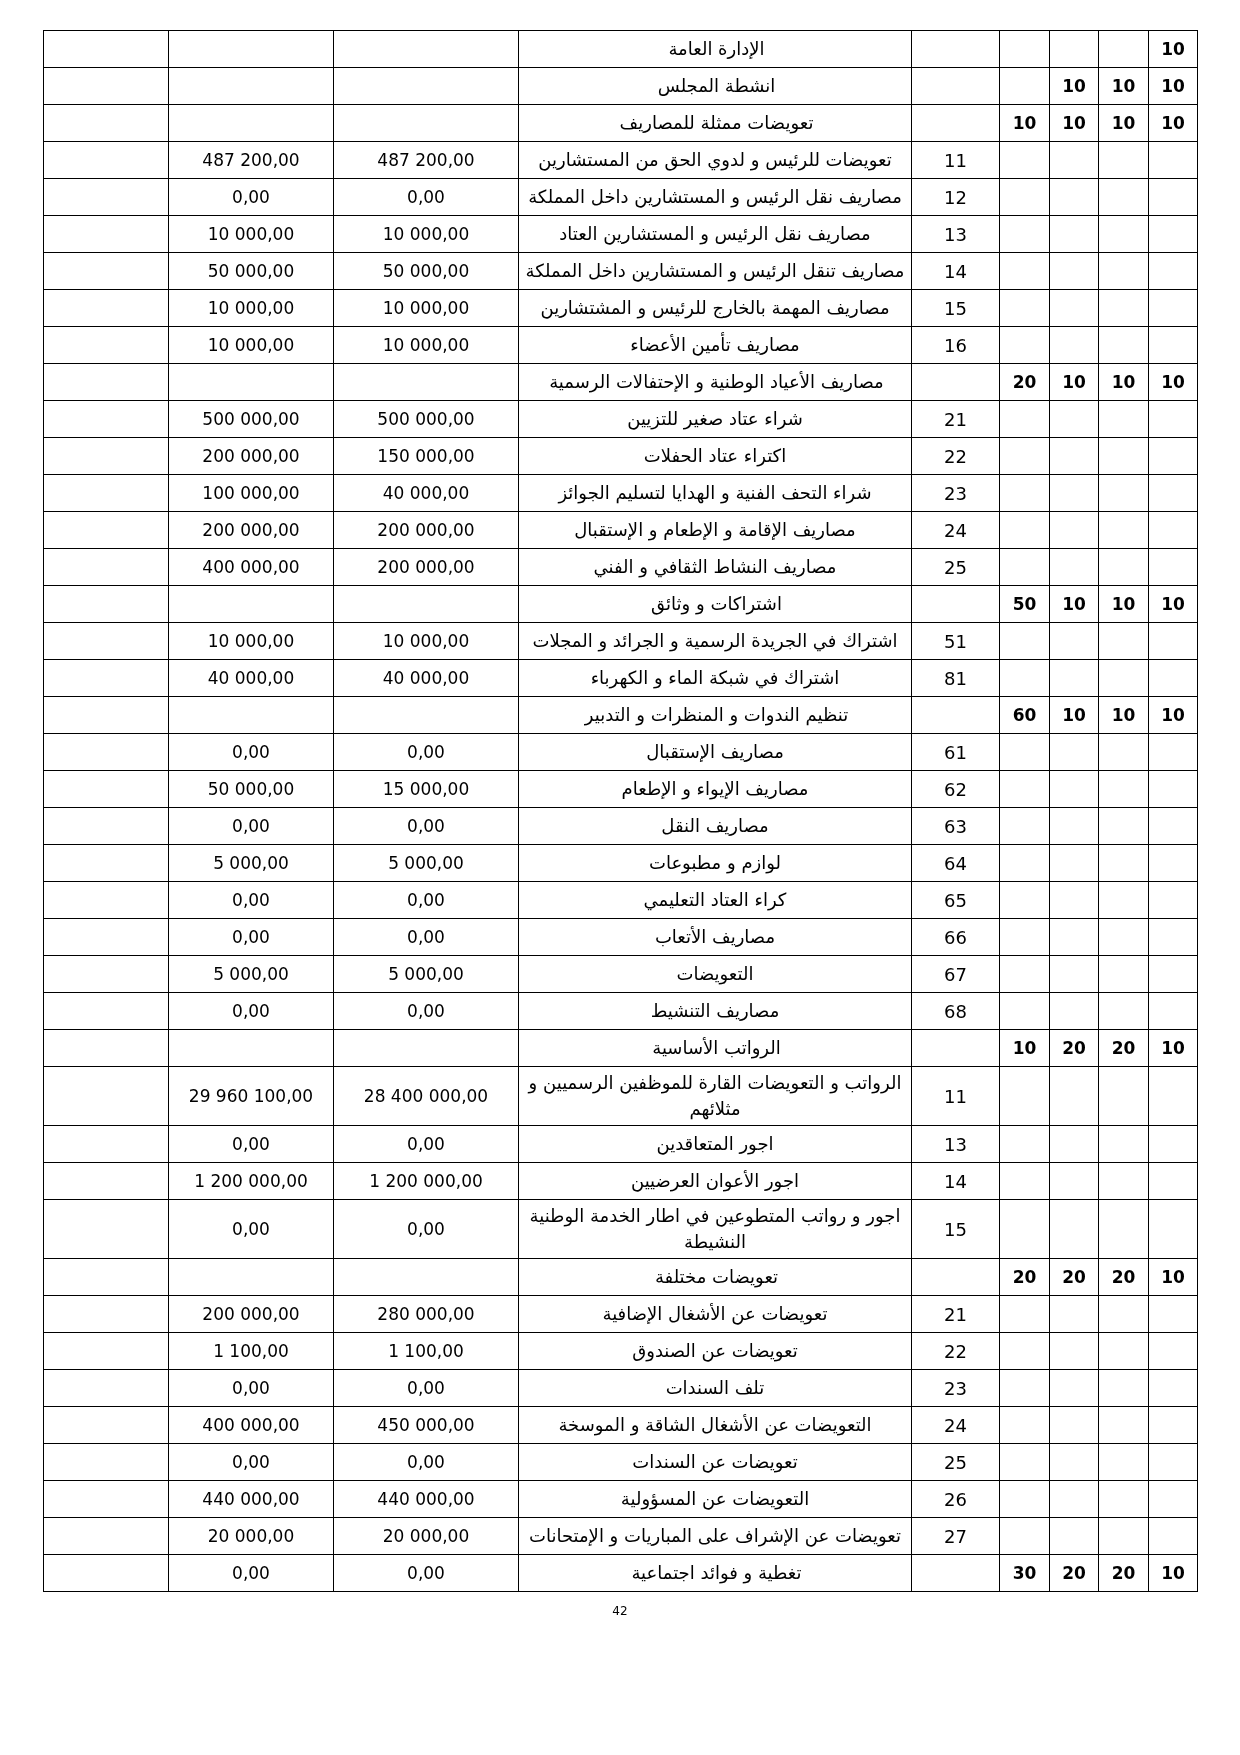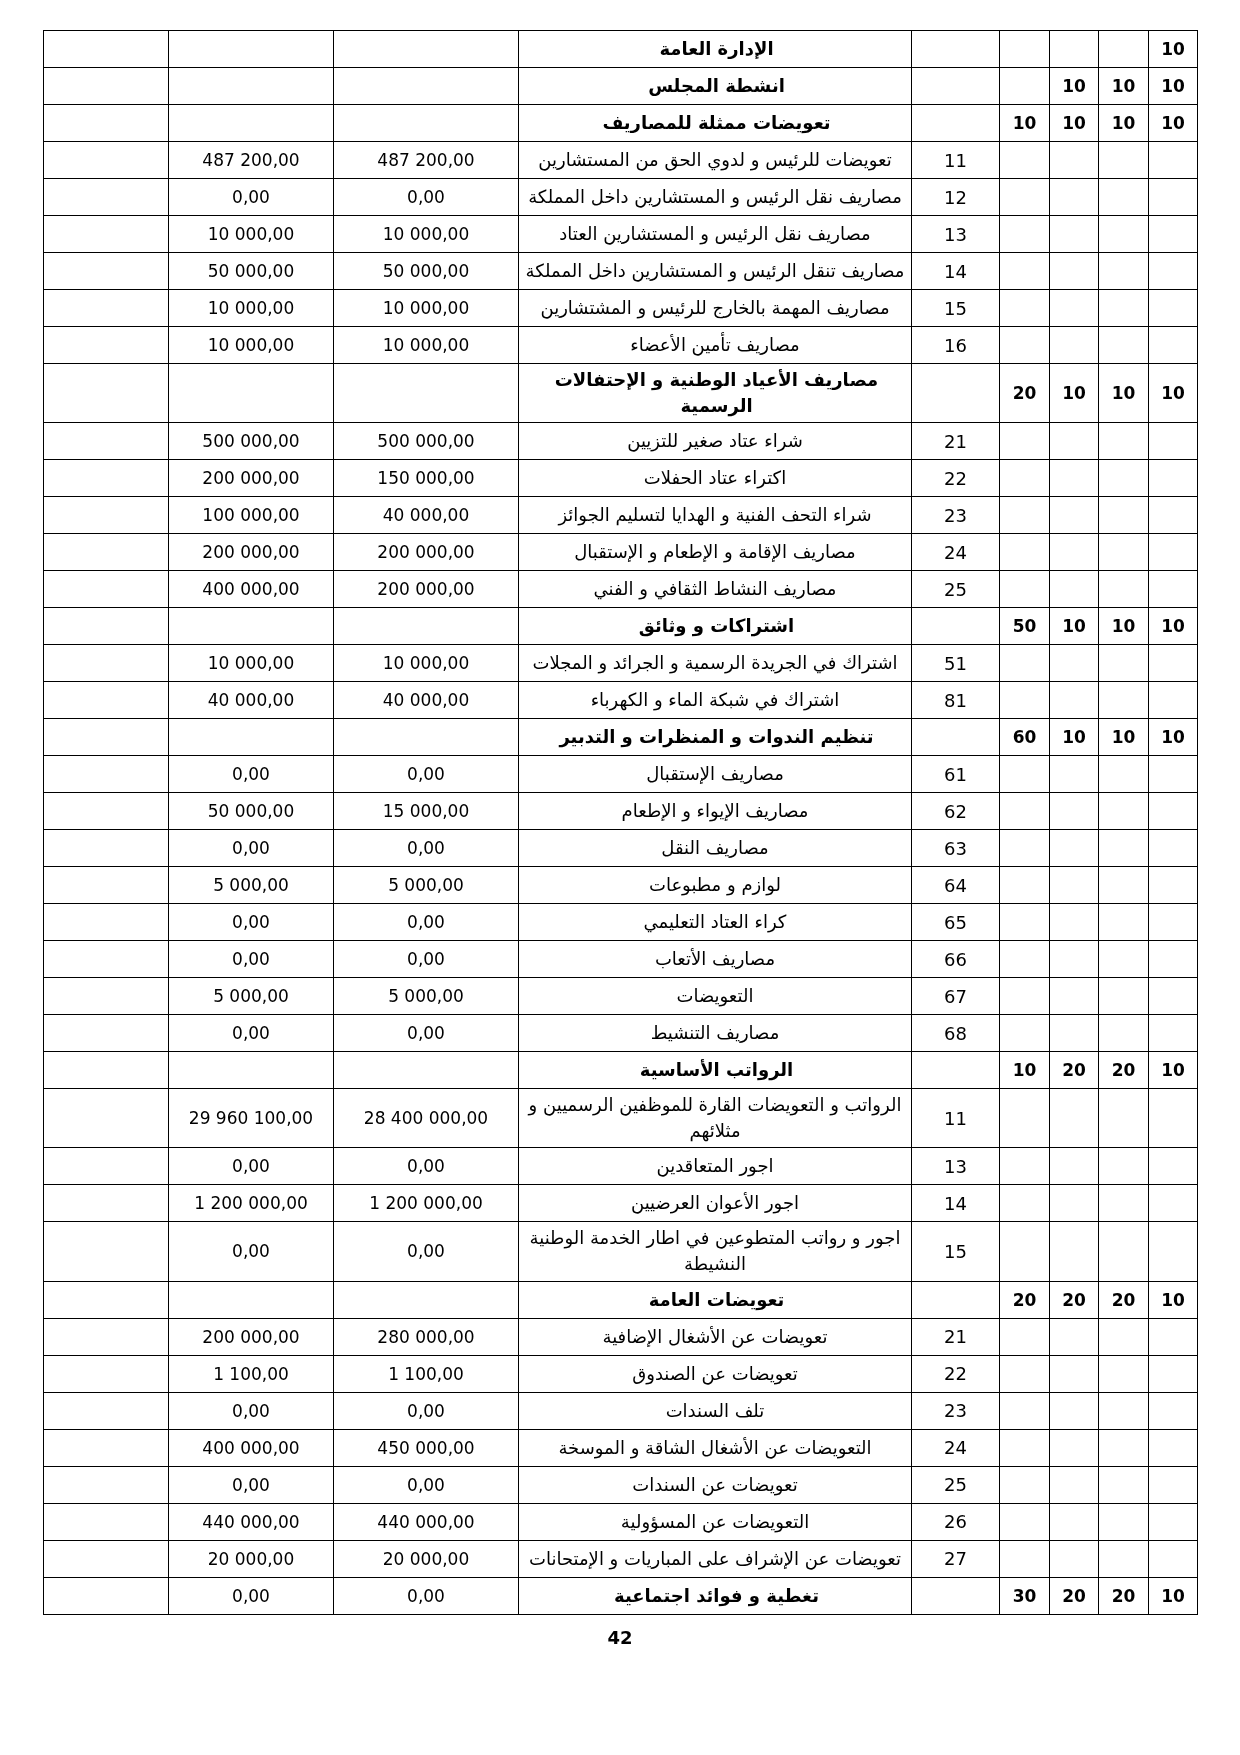--- a/index.html
+++ b/index.html
@@ -39,31 +39,30 @@
     direction: rtl;
   }
   .c-code {
     font-size: 18px;
   }
   .c-h {
     font-size: 17px;
     font-weight: bold;
   }
   tr.section .c-desc {
-    font-weight: bold;
+    font-weight: normal;
     padding-left: 8px;
   }
   tr td { height: 30px; }
   .page-number {
     width: 1154px;
     margin-left: 43px;
     margin-top: 12px;
     text-align: center;
-    font-size: 18px;
-    font-weight: bold;
+    font-size: 12px;
   }
 </style>
 </head>
 <body>
 
 <table class="budget">
   <colgroup>
     <col style="width:125px">
     <col style="width:165px">
     <col style="width:185px">
@@ -424,21 +423,21 @@
         <td class="c-code">15</td>
         <td class="c-h"></td>
         <td class="c-h"></td>
         <td class="c-h"></td>
         <td class="c-h"></td>
       </tr>
       <tr class="section">
         <td class="c-empty"></td>
         <td class="c-val"></td>
         <td class="c-val"></td>
-        <td class="c-desc" dir="rtl">تعويضات العامة</td>
+        <td class="c-desc" dir="rtl">تعويضات مختلفة</td>
         <td class="c-code"></td>
         <td class="c-h">20</td>
         <td class="c-h">20</td>
         <td class="c-h">20</td>
         <td class="c-h">10</td>
       </tr>
       <tr>
         <td class="c-empty"></td>
         <td class="c-val">200 000,00</td>
         <td class="c-val">280 000,00</td>

